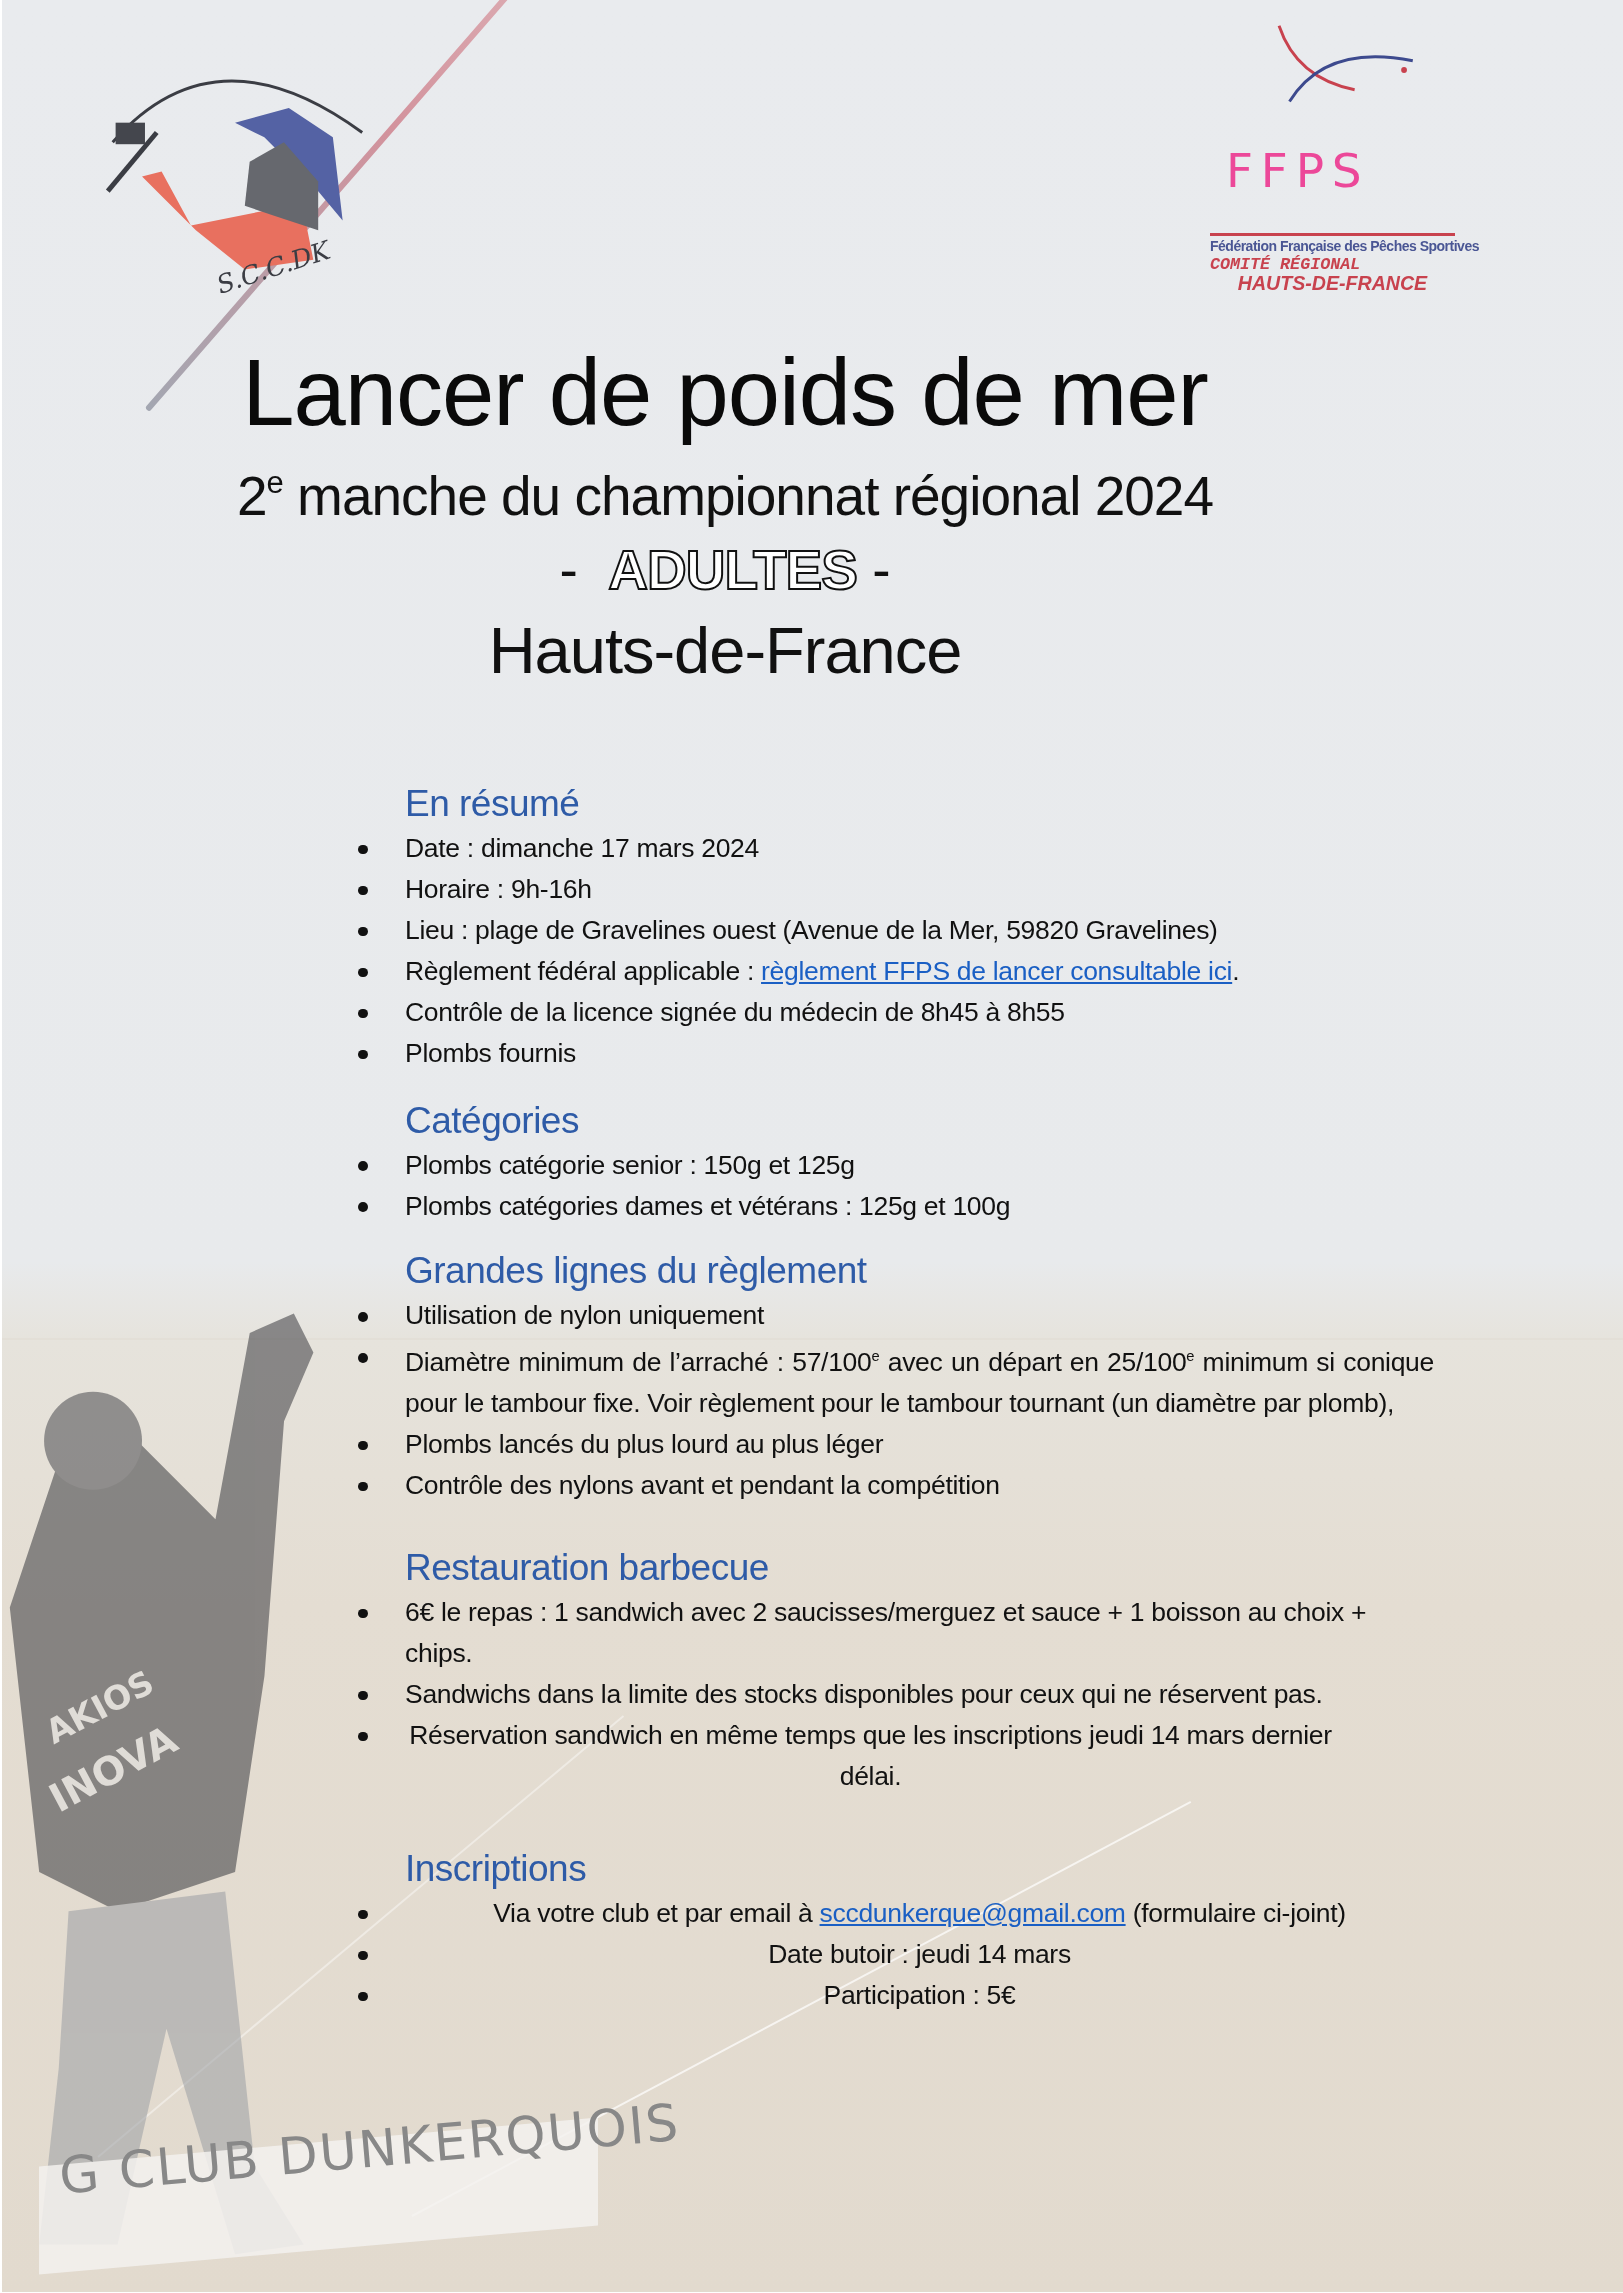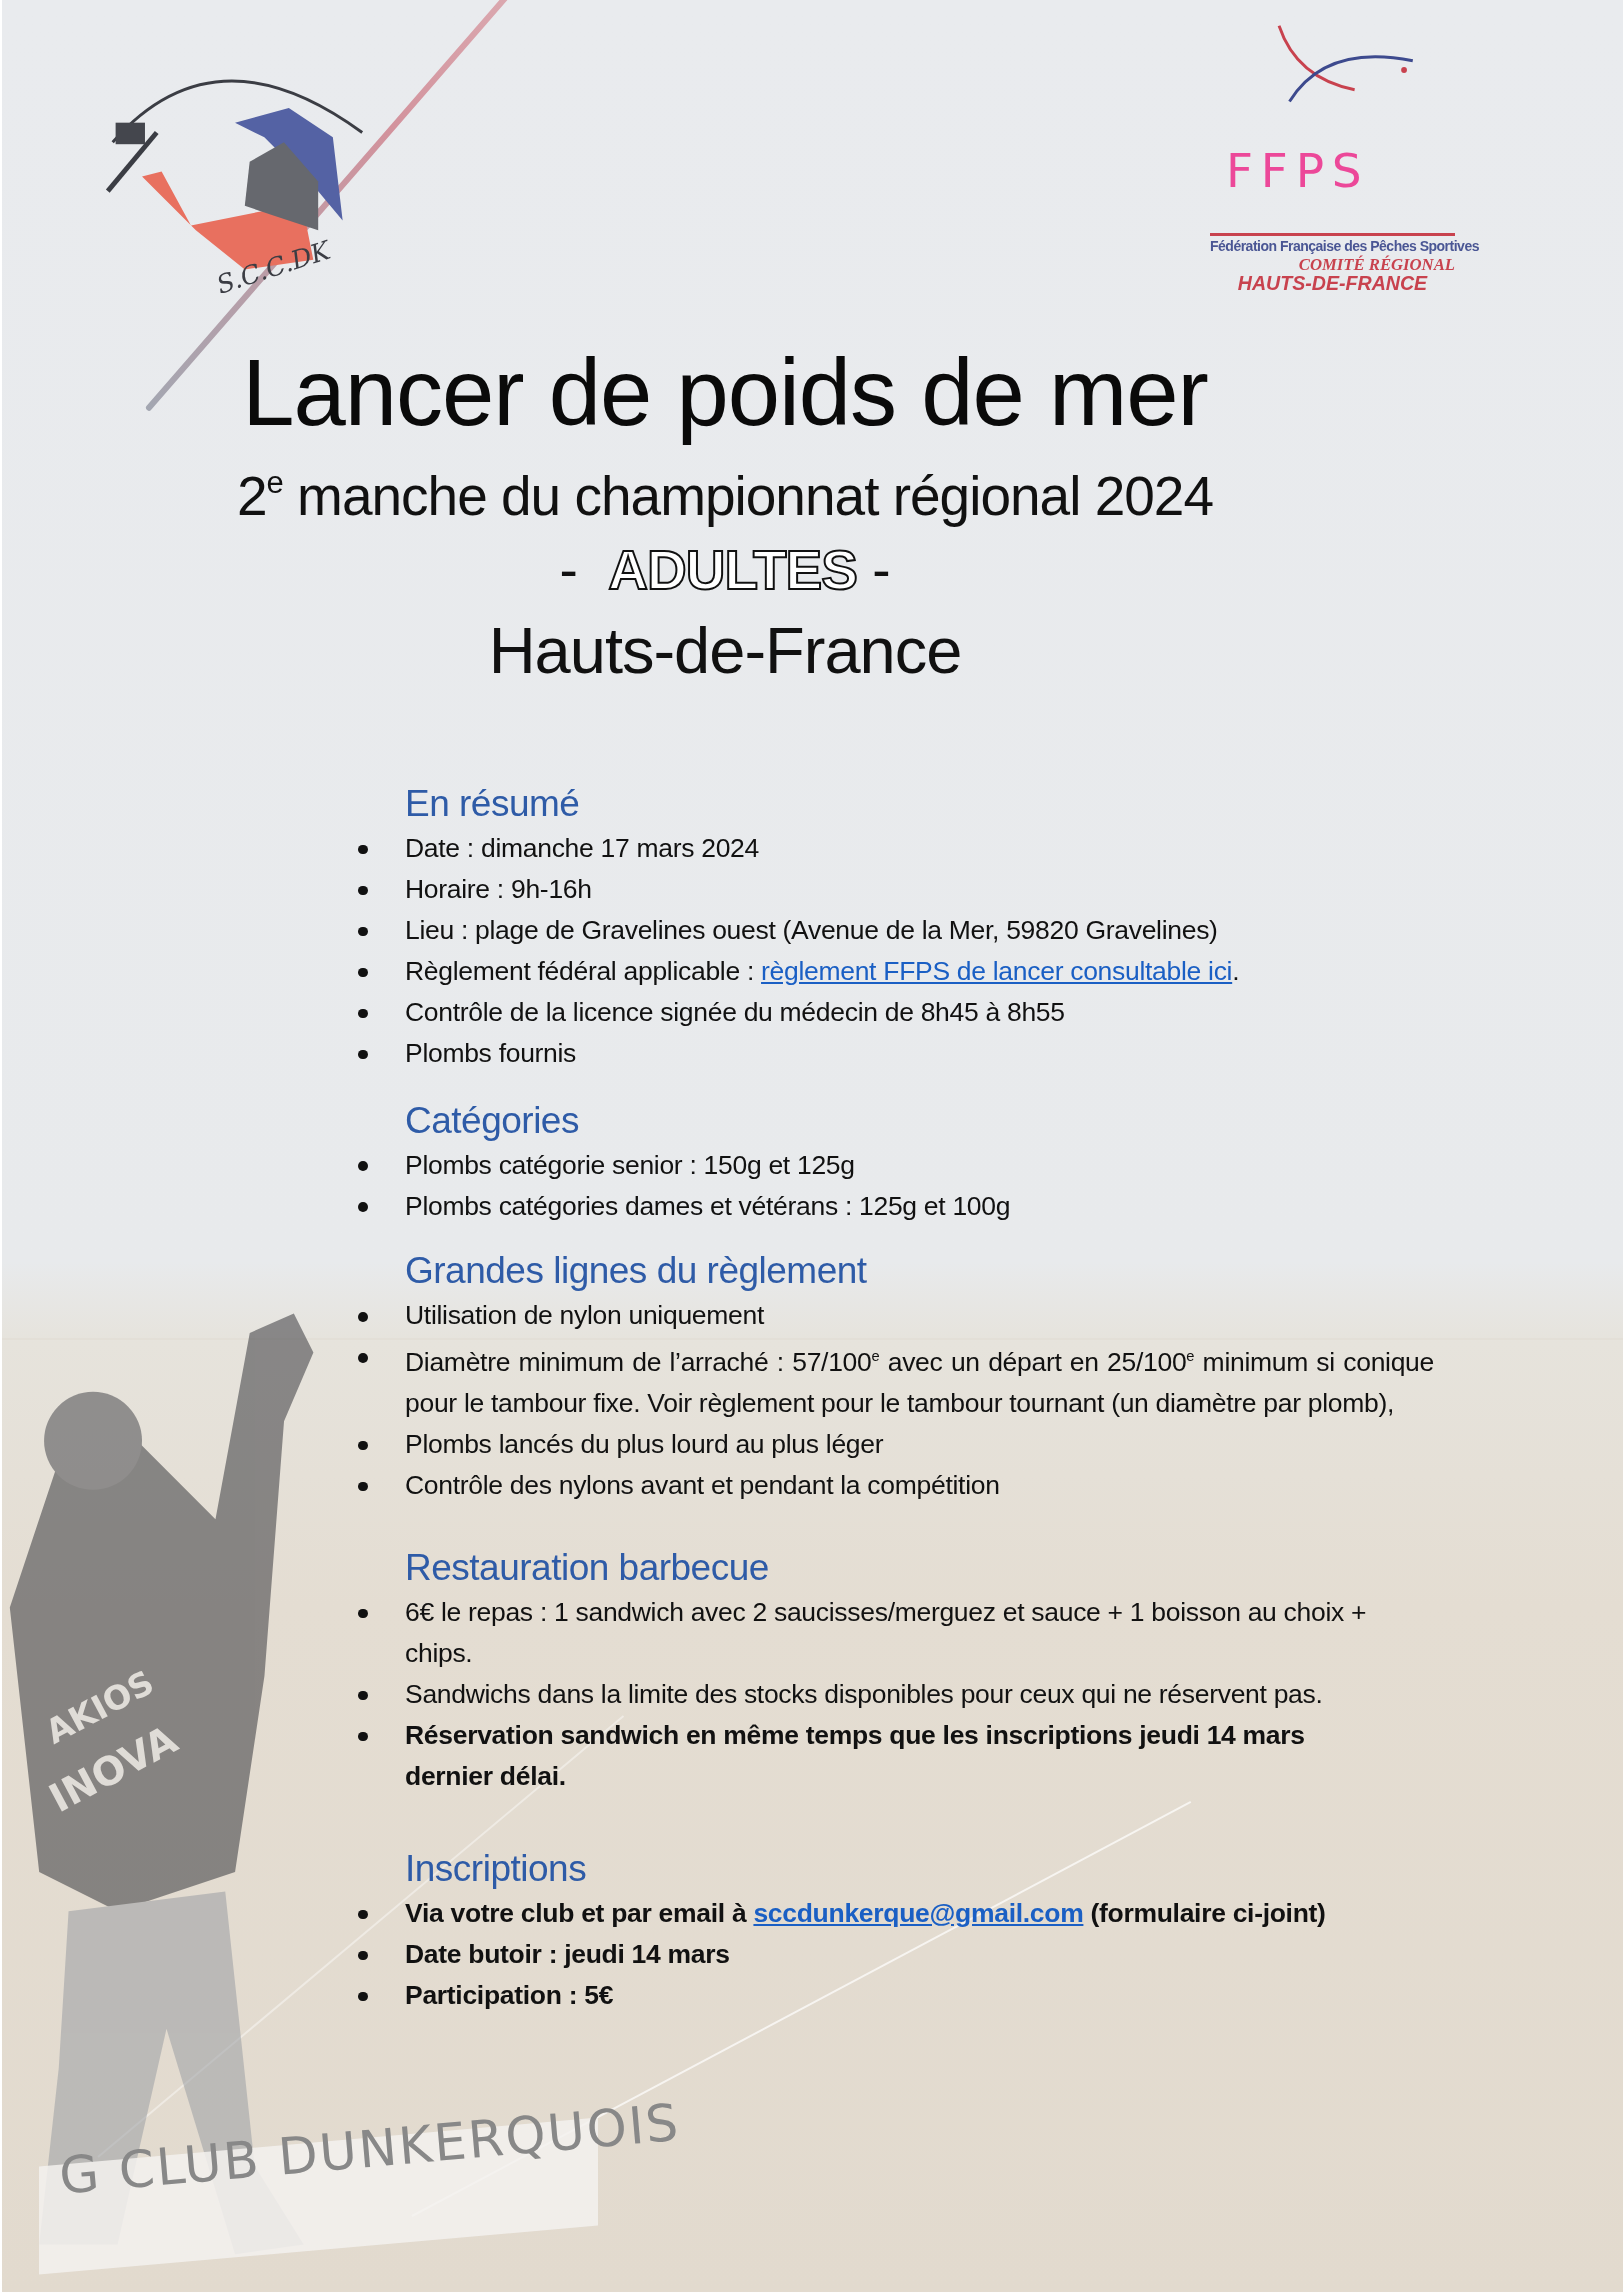--- a/index.html
+++ b/index.html
@@ -19,39 +19,39 @@
     .banner { position: absolute; left: 39px; top: 2142px; width: 559px; height: 108px; background: #f3f1ee; transform: skewY(-5deg); opacity: .85; }
     .banner-text { position: absolute; left: 57px; top: 2147px; font-size: 51px; color: #888; letter-spacing: 2px; transform: rotate(-5deg); transform-origin: 0 0; font-family: "DejaVu Sans", sans-serif; }
     .line-deco { position: absolute; height: 2px; background: rgba(255,255,255,.7); transform-origin: 0 50%; }
 
     
     .logo-sccdk { position: absolute; left: 98px; top: 44px; width: 274px; height: 265px; }
     .logo-ffps { position: absolute; left: 1206px; top: 19.6px; width: 274px; height: 265px; }
     .ffps-letters { position: absolute; left: 1209px; top: 147px; font-family: "DejaVu Sans", sans-serif; font-size: 47px; color: #ec4899; letter-spacing: 7.8px; line-height: 1; margin-left: 17px; }
     .ffps-rule { position: absolute; left: 1210px; top: 233px; width: 245px; height: 2.9px; background: #c8424e; }
     .ffps-sub { position: absolute; left: 1210px; top: 238px; width: 245px; font-size: 14px; font-weight: bold; color: #4a5694; white-space: nowrap; font-family: "Liberation Sans", sans-serif; letter-spacing: -0.5px; }
-    .ffps-comite { position: absolute; left: 1210px; top: 255px; width: 245px; text-align: right; font-size: 16.7px; font-weight: bold; font-style: italic; color: #c8424e; font-family: Liberation Serif, serif; }
+    .ffps-comite { position: absolute; left: 1210px; top: 255px; width: 245px; text-align: left; font-size: 16.7px; font-weight: bold; font-style: italic; color: #c8424e; font-family: Liberation Mono, monospace; }
     .ffps-hdf { position: absolute; left: 1210px; top: 272px; width: 245px; text-align: center; font-size: 19.6px; font-weight: bold; font-style: italic; color: #c8424e; font-family: "Liberation Sans", sans-serif; }
 
     
     .title-block { position: absolute; left: 0; top: 338px; width: 1450px; text-align: center; }
     .title-main { font-size: 94px; line-height: 110px; font-weight: normal; color: #0a0a0a; letter-spacing: -1px; }
     .title-sub { font-size: 55px; line-height: 69px; color: #111; margin-top: 0px; letter-spacing: -1px; }
     .title-sub sup { font-size: 31px; vertical-align: 21.6px; }
     .title-adultes { font-size: 55px; line-height: 78px; color: #111; }
     .outlined { color: #fff; -webkit-text-stroke: 2px #111; font-weight: bold; letter-spacing: -1px; margin-top: 9px; }
     .title-region { font-size: 65px; line-height: 84px; color: #111; letter-spacing: -1px; }
 
     
     .content { position: absolute; left: 356px; top: 779px; width: 1078px; }
     .section-h { font-size: 37px; color: #2e5ba7; font-weight: normal; line-height: 49px; margin-left: 49px; letter-spacing: -0.5px; }
     .bullets { list-style: none; }
     .bullets li { position: relative; padding-left: 49px; font-size: 26.5px; line-height: 41px; color: #111; letter-spacing: -0.3px; }
     .bullets li::before { content: ""; position: absolute; left: 2px; top: 16.7px; width: 9.8px; height: 9.8px; border-radius: 50%; background: #111; }
-    .bullets li.bold { font-weight: bold; }
+    .bullets li.bold { font-weight: normal; text-align: center; }
     .bullets li.justify { text-align: justify; }
     .bullets sup { font-size: 14.7px; vertical-align: 9.8px; }
     a.link { color: #1a5fc4; text-decoration: underline; }
     .gap-a { height: 21.6px; }
     .gap-b { height: 19.6px; }
     .gap-c { height: 37px; }
     .gap-d { height: 47px; }
   </style>
 </head>
 <body>

